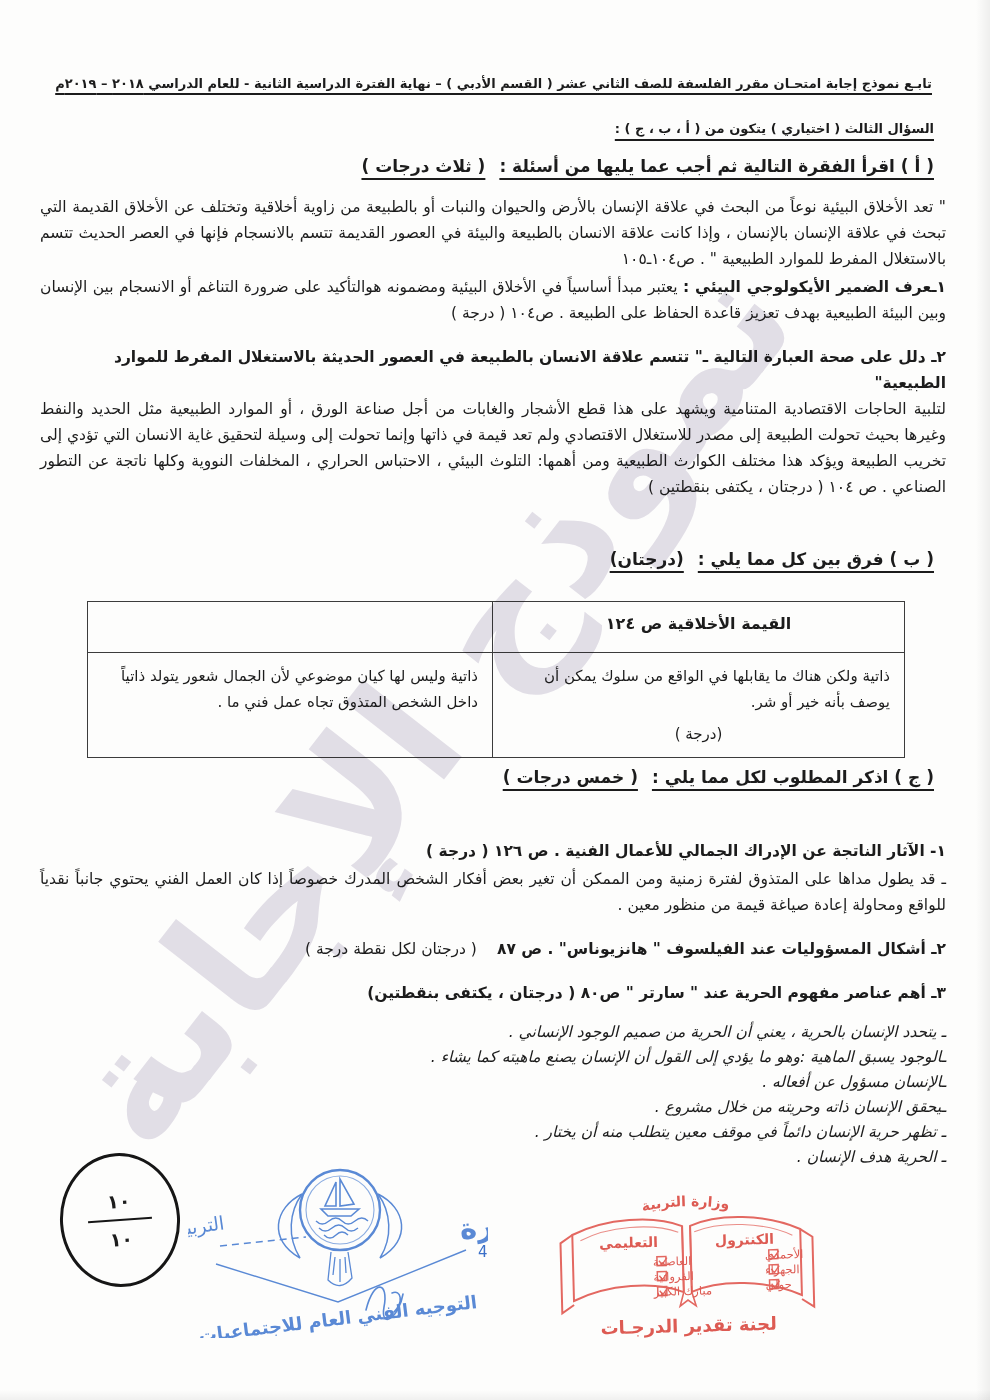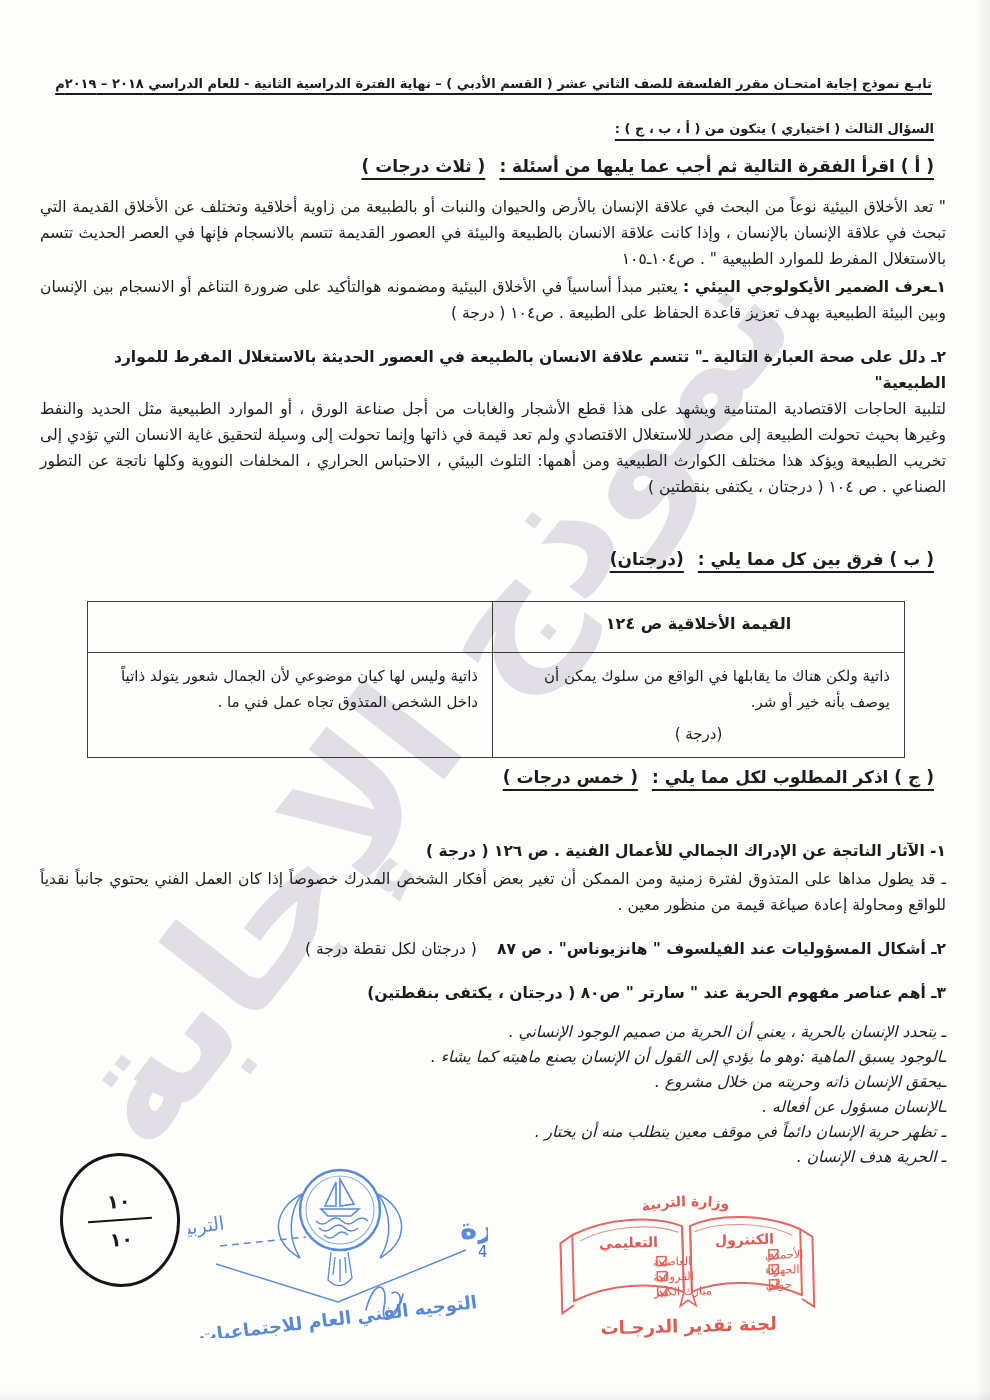--- a/index.html
+++ b/index.html
@@ -131,22 +131,22 @@
   </div>
 
   <div class="content-c">
     <p class="bold-line">١-  الآثار الناتجة عن الإدراك الجمالي للأعمال الفنية . ص ١٢٦ ( درجة )</p>
     <p class="ans">ـ قد يطول مداها على المتذوق لفترة زمنية ومن الممكن أن تغير بعض أفكار الشخص المدرك خصوصاً إذا كان العمل الفني يحتوي جانباً نقدياً للواقع ومحاولة إعادة صياغة قيمة من منظور معين .</p>
     <p class="bold-line mt8"><span>٢ـ  أشكال المسؤوليات عند الفيلسوف " هانزيوناس" . ص ٨٧</span><span class="marks-inline">( درجتان لكل نقطة درجة )</span></p>
     <p class="bold-line mt8">٣ـ أهم عناصر مفهوم الحرية عند " سارتر " ص٨٠ ( درجتان ، يكتفى بنقطتين)</p>
     <div class="bullets">
       <p>ـ يتحدد الإنسان بالحرية ، يعني أن الحرية من صميم الوجود الإنساني .</p>
       <p>ـالوجود يسبق الماهية :وهو ما يؤدي إلى القول أن الإنسان يصنع ماهيته كما يشاء .</p>
+      <p>ـالإنسان مسؤول عن أفعاله .</p>
       <p>ـيحقق الإنسان ذاته وحريته من خلال مشروع .</p>
-      <p>ـالإنسان مسؤول عن أفعاله .</p>
       <p>ـ تظهر حرية الإنسان دائماً في موقف معين يتطلب منه أن يختار .</p>
       <p>ـ الحرية هدف الإنسان .</p>
     </div>
   </div>
 
   <div class="grade-circle">
     <div class="num">١٠</div>
     <div class="bar"></div>
     <div class="num">١٠</div>
   </div>

